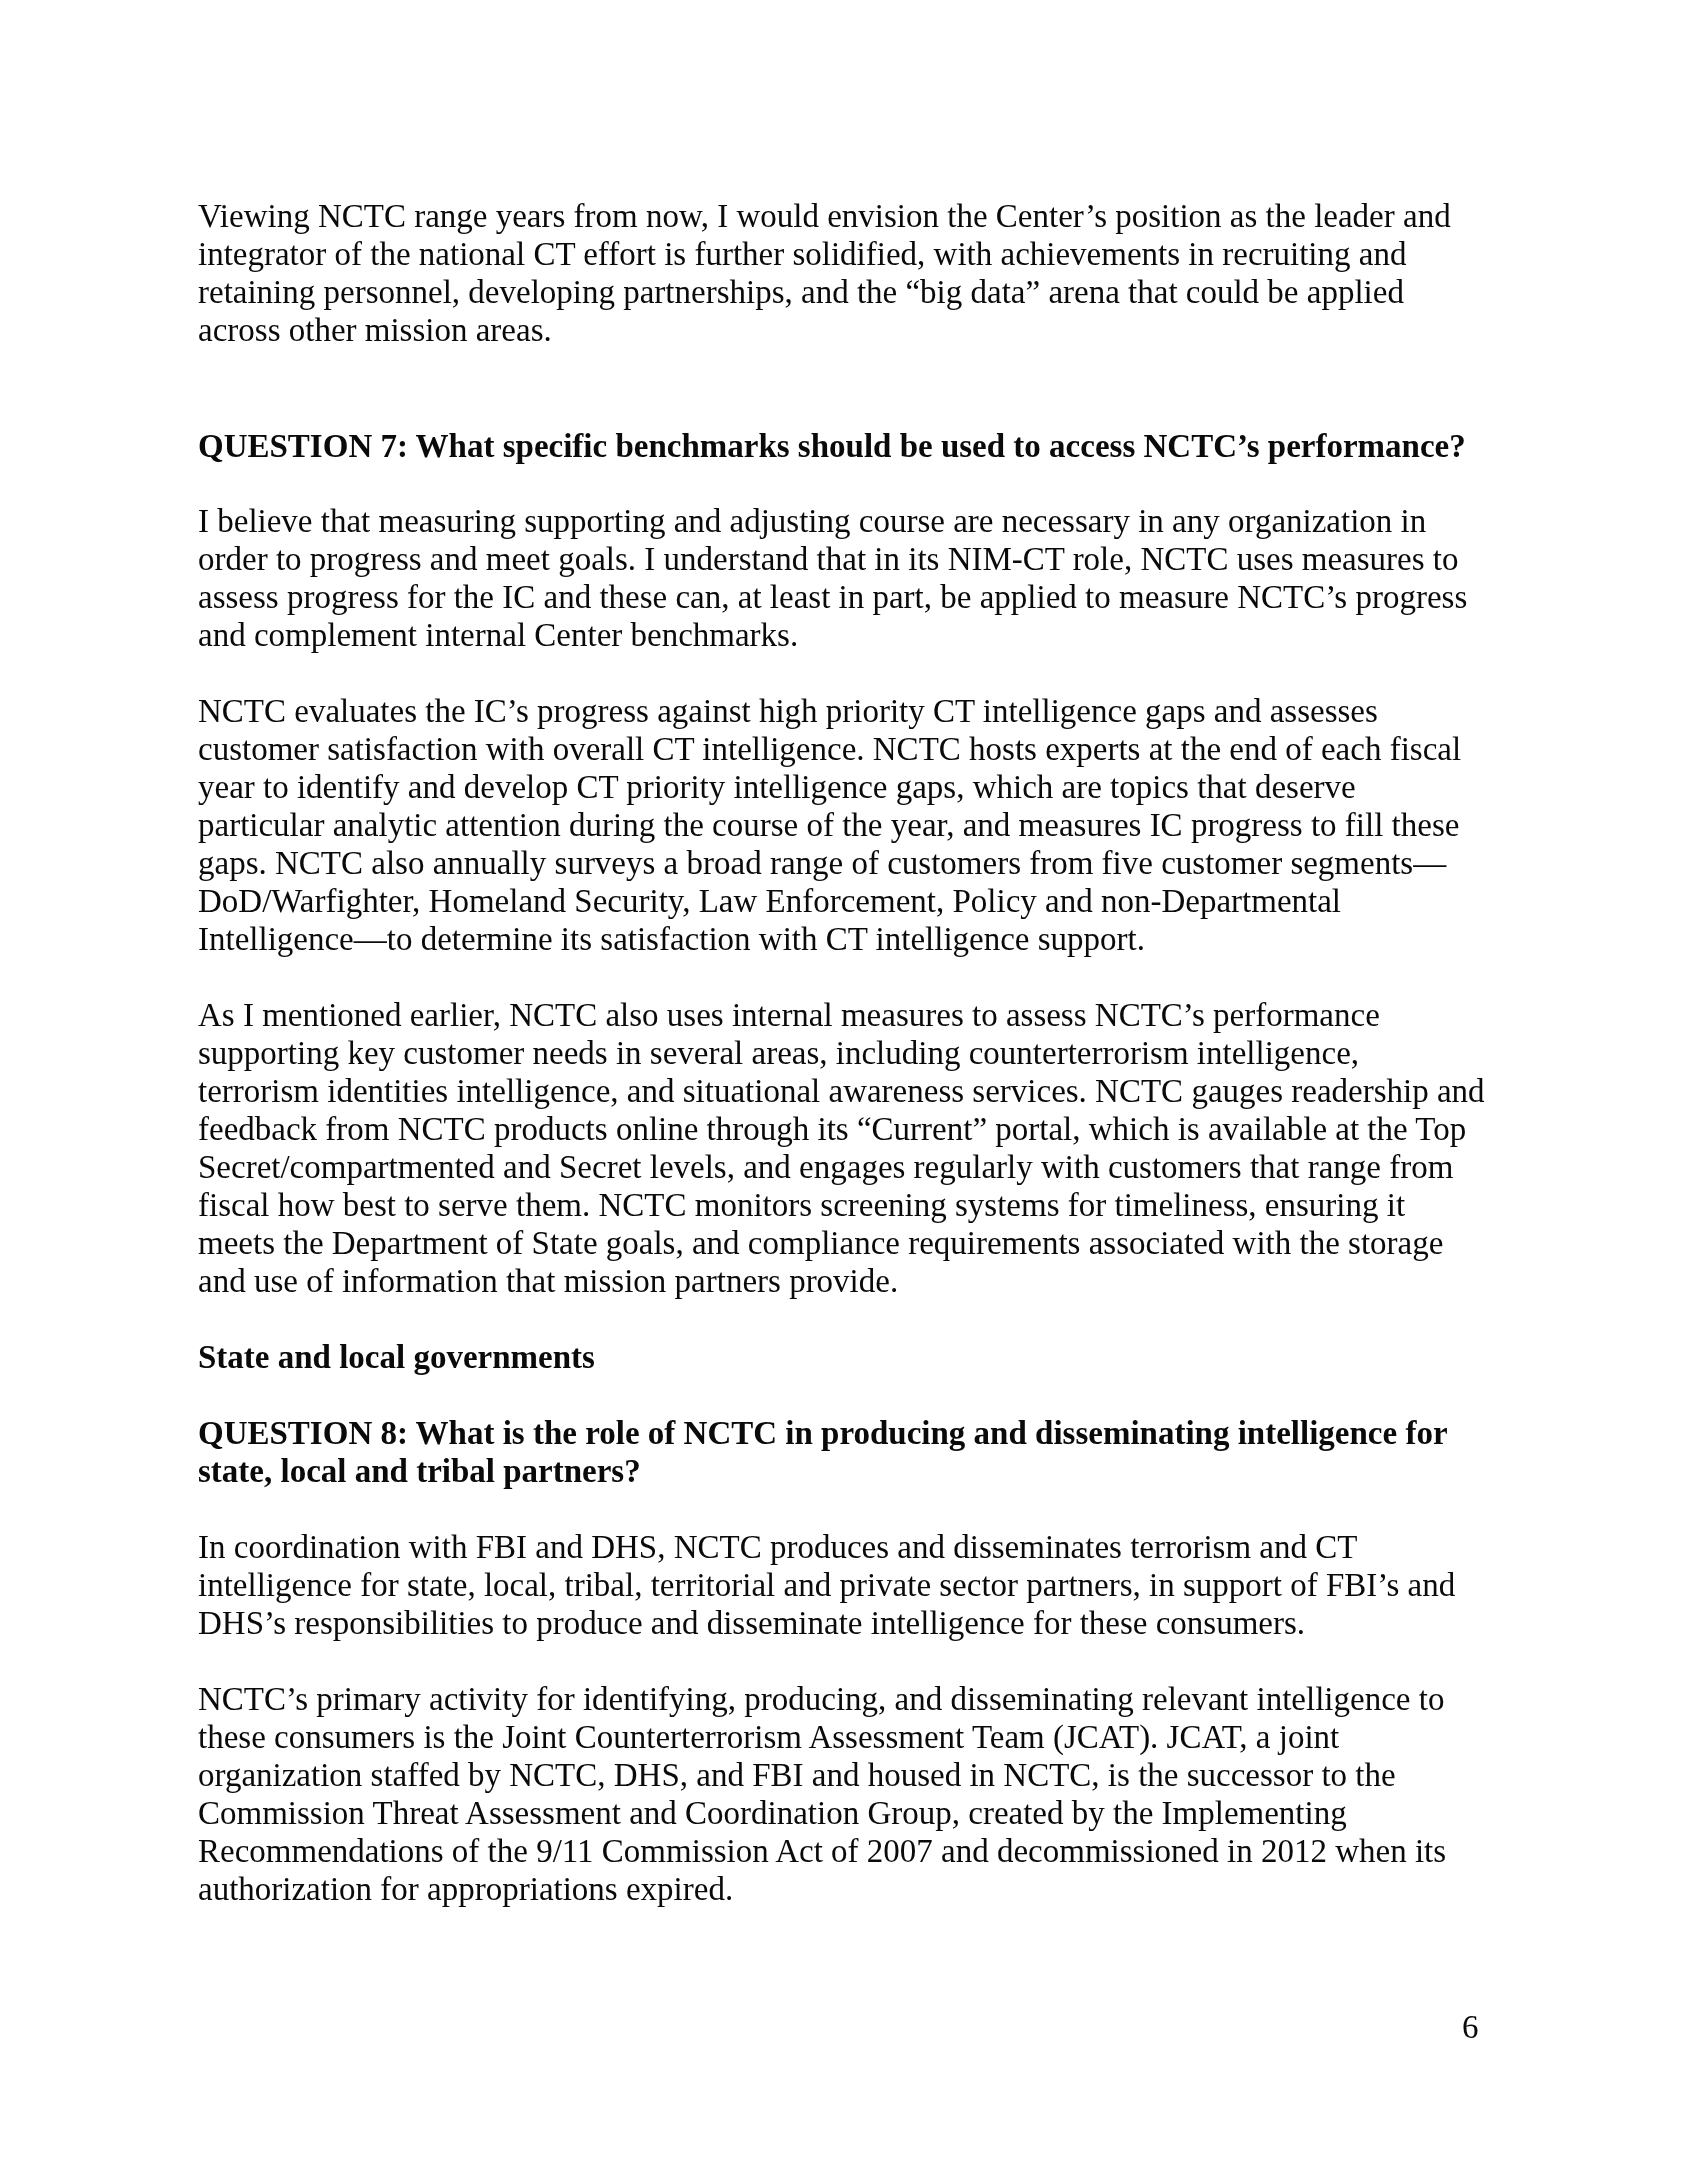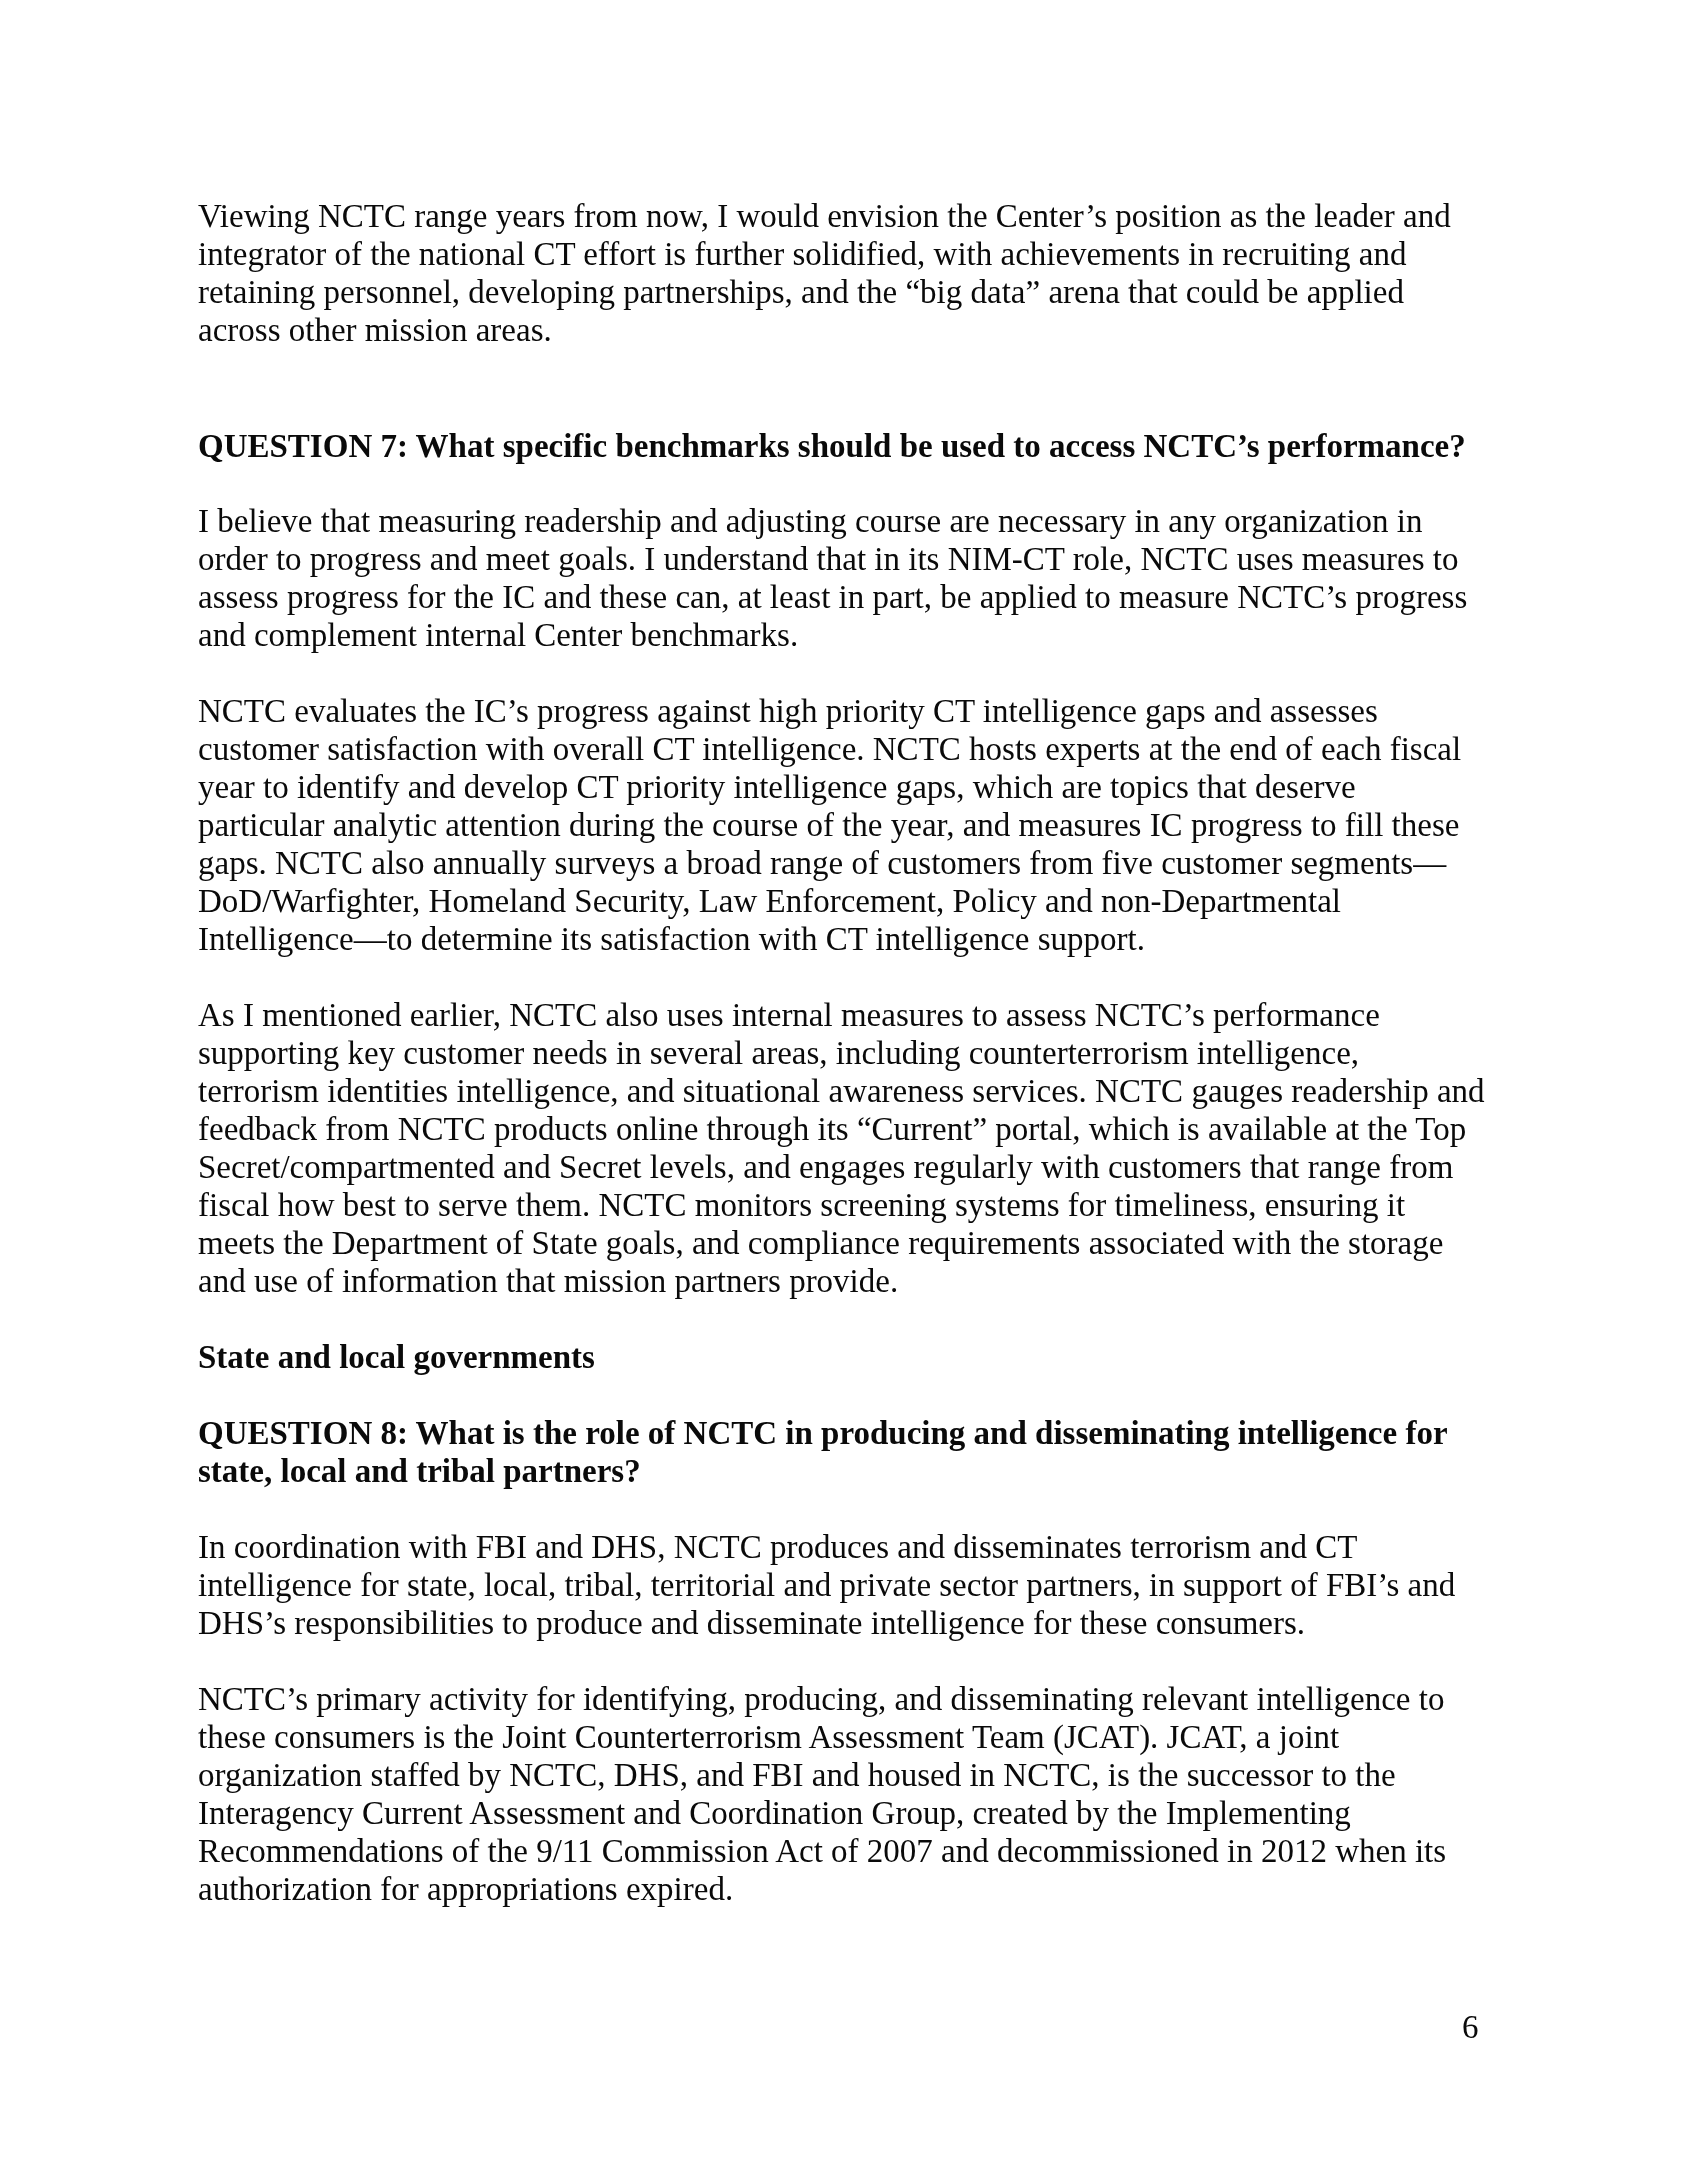--- a/index.html
+++ b/index.html
@@ -36,21 +36,21 @@
 
   <div class="gap-xl"></div>
 
   <p class="para h">
     <span class="line">QUESTION 7: What specific benchmarks should be used to access NCTC’s performance?</span>
   </p>
 
   <div class="gap-l"></div>
 
   <p class="para">
-    <span class="line">I believe that measuring readership and adjusting course are necessary in any organization in</span>
+    <span class="line">I believe that measuring supporting and adjusting course are necessary in any organization in</span>
     <span class="line">order to progress and meet goals. I understand that in its NIM-CT role, NCTC uses measures to</span>
     <span class="line">assess progress for the IC and these can, at least in part, be applied to measure NCTC’s progress</span>
     <span class="line">and complement internal Center benchmarks.</span>
   </p>
 
   <div class="gap-m"></div>
 
   <p class="para">
     <span class="line">NCTC evaluates the IC’s progress against high priority CT intelligence gaps and assesses</span>
     <span class="line">customer satisfaction with overall CT intelligence. NCTC hosts experts at the end of each fiscal</span>
@@ -94,20 +94,20 @@
     <span class="line">intelligence for state, local, tribal, territorial and private sector partners, in support of FBI’s and</span>
     <span class="line">DHS’s responsibilities to produce and disseminate intelligence for these consumers.</span>
   </p>
 
   <div class="gap-m"></div>
 
   <p class="para">
     <span class="line">NCTC’s primary activity for identifying, producing, and disseminating relevant intelligence to</span>
     <span class="line">these consumers is the Joint Counterterrorism Assessment Team (JCAT).  JCAT, a joint</span>
     <span class="line">organization staffed by NCTC, DHS, and FBI and housed in NCTC, is the successor to the</span>
-    <span class="line">Interagency Current Assessment and Coordination Group, created by the Implementing</span>
+    <span class="line">Commission Threat Assessment and Coordination Group, created by the Implementing</span>
     <span class="line">Recommendations of the 9/11 Commission Act of 2007 and decommissioned in 2012 when its</span>
     <span class="line">authorization for appropriations expired.</span>
   </p>
 </div>
 
 <div class="pagenum">6</div>
 
 
 </body></html>

